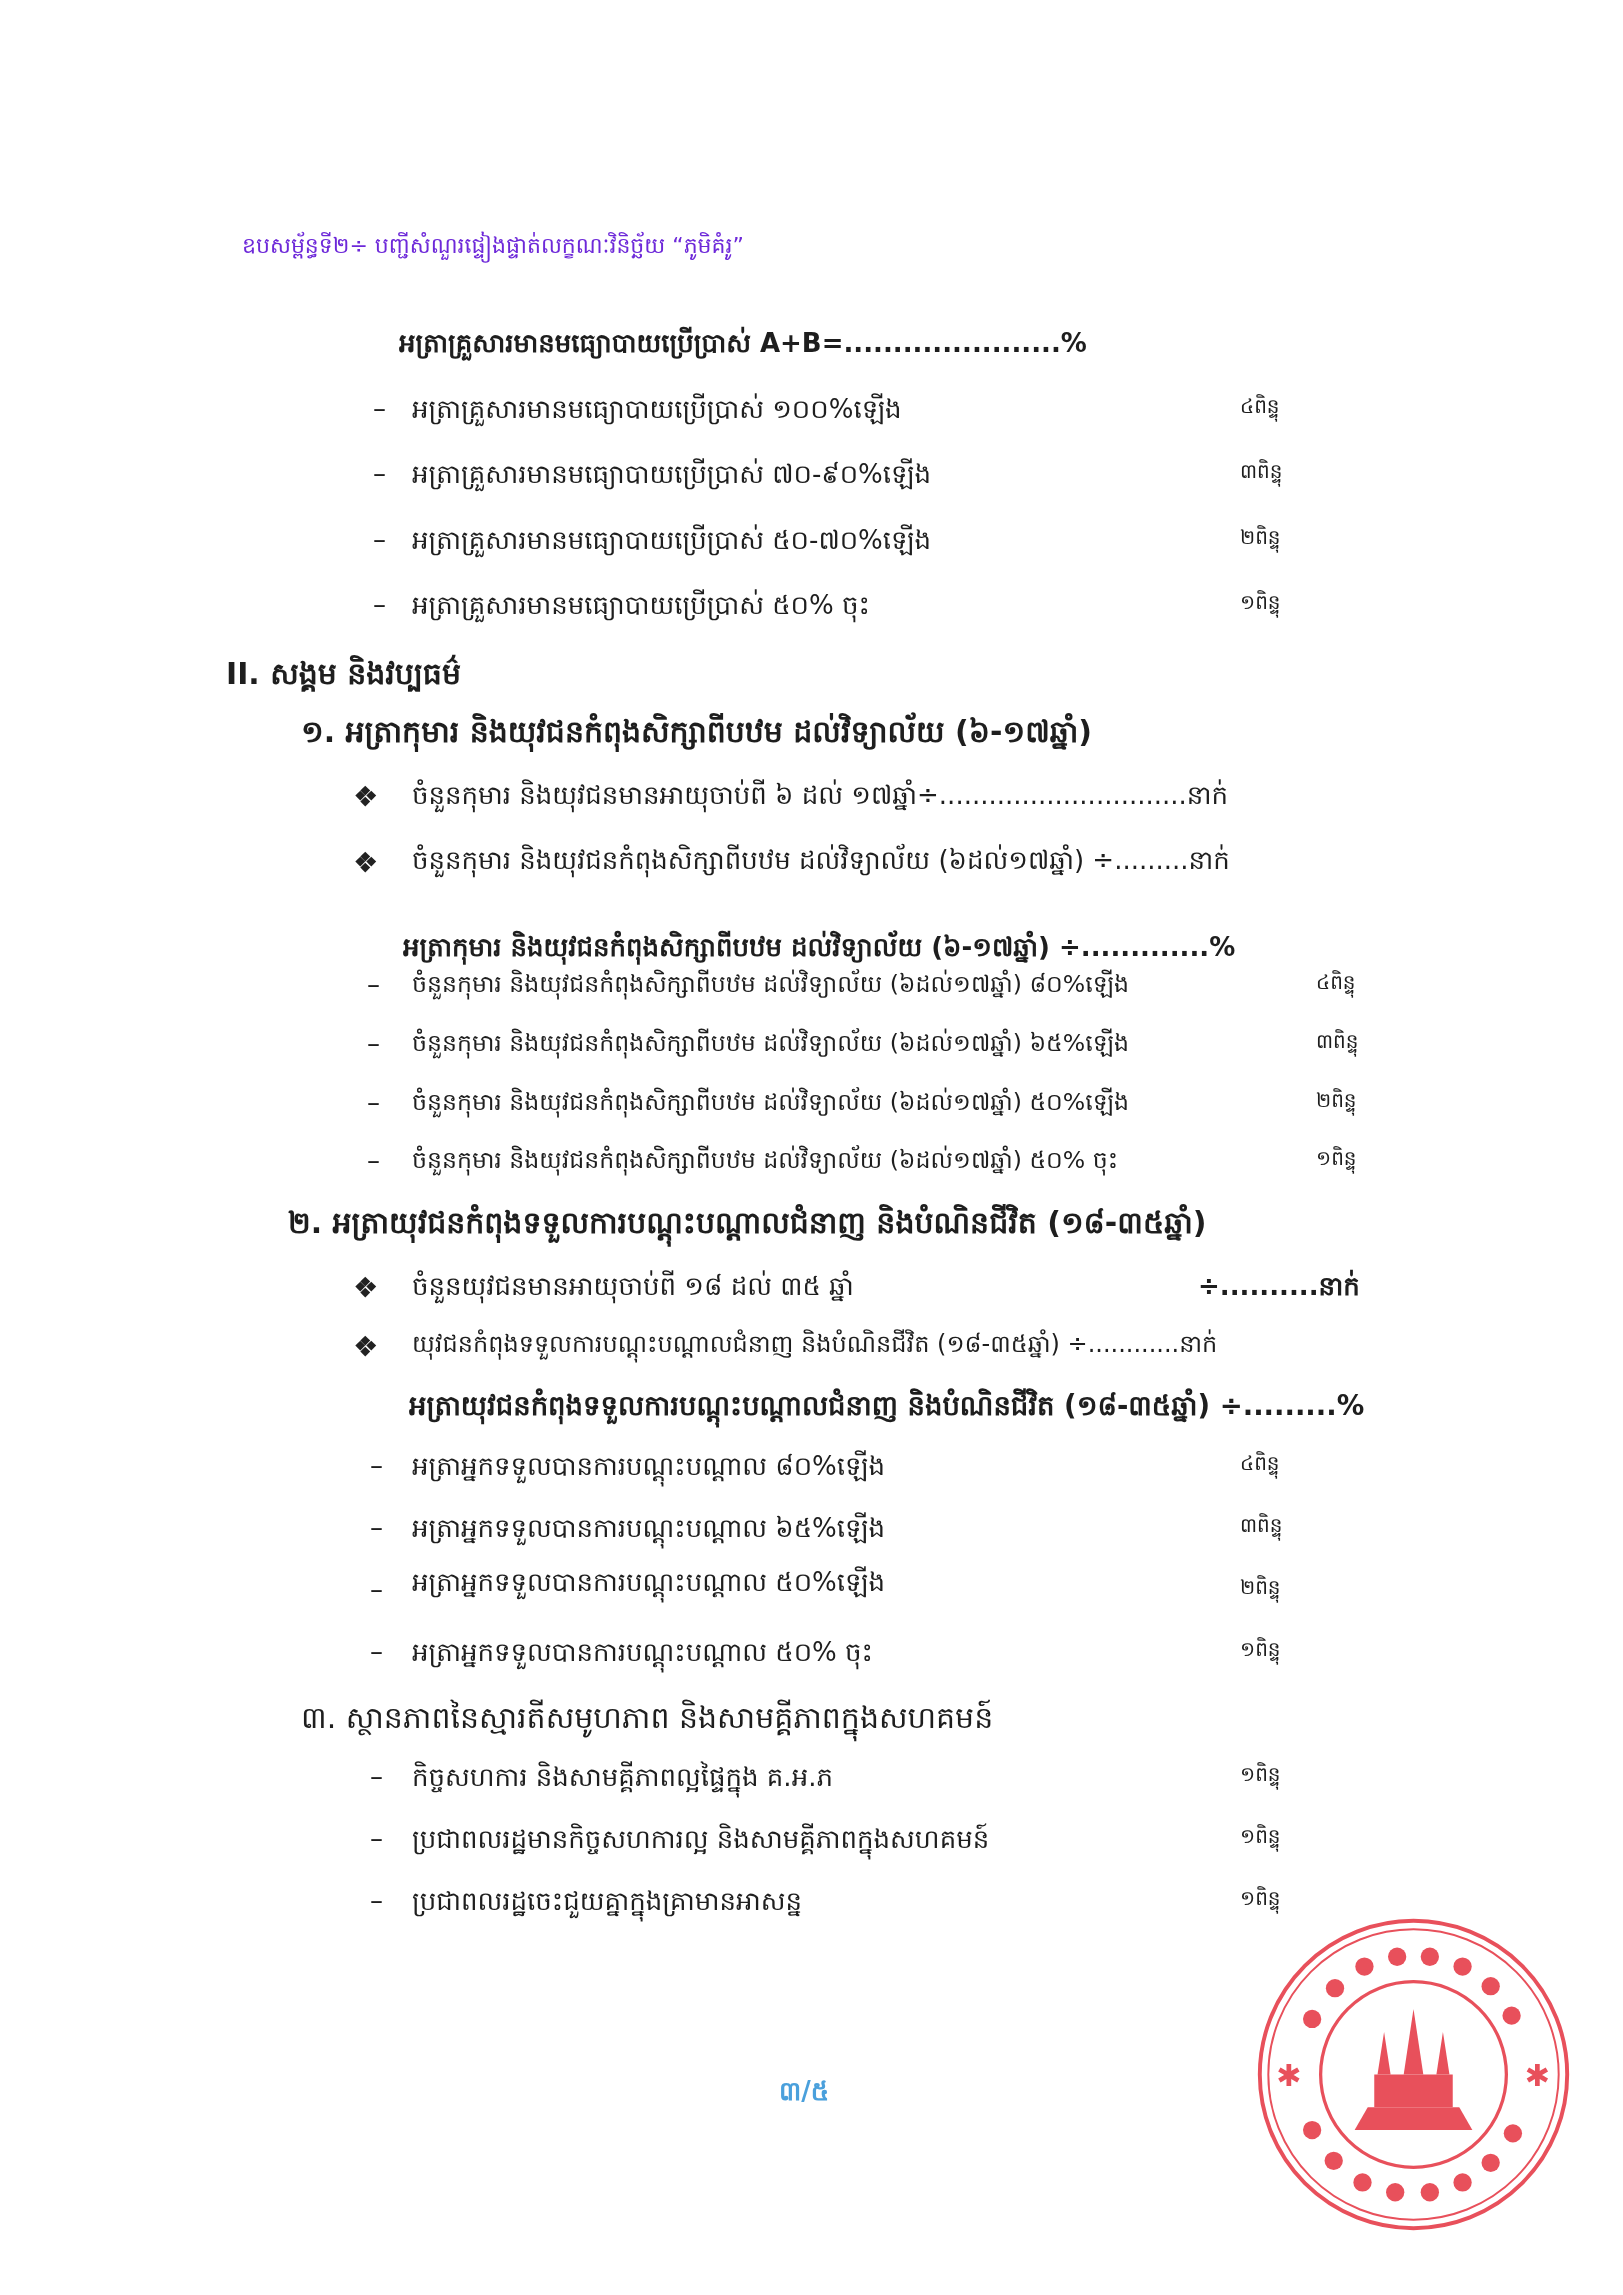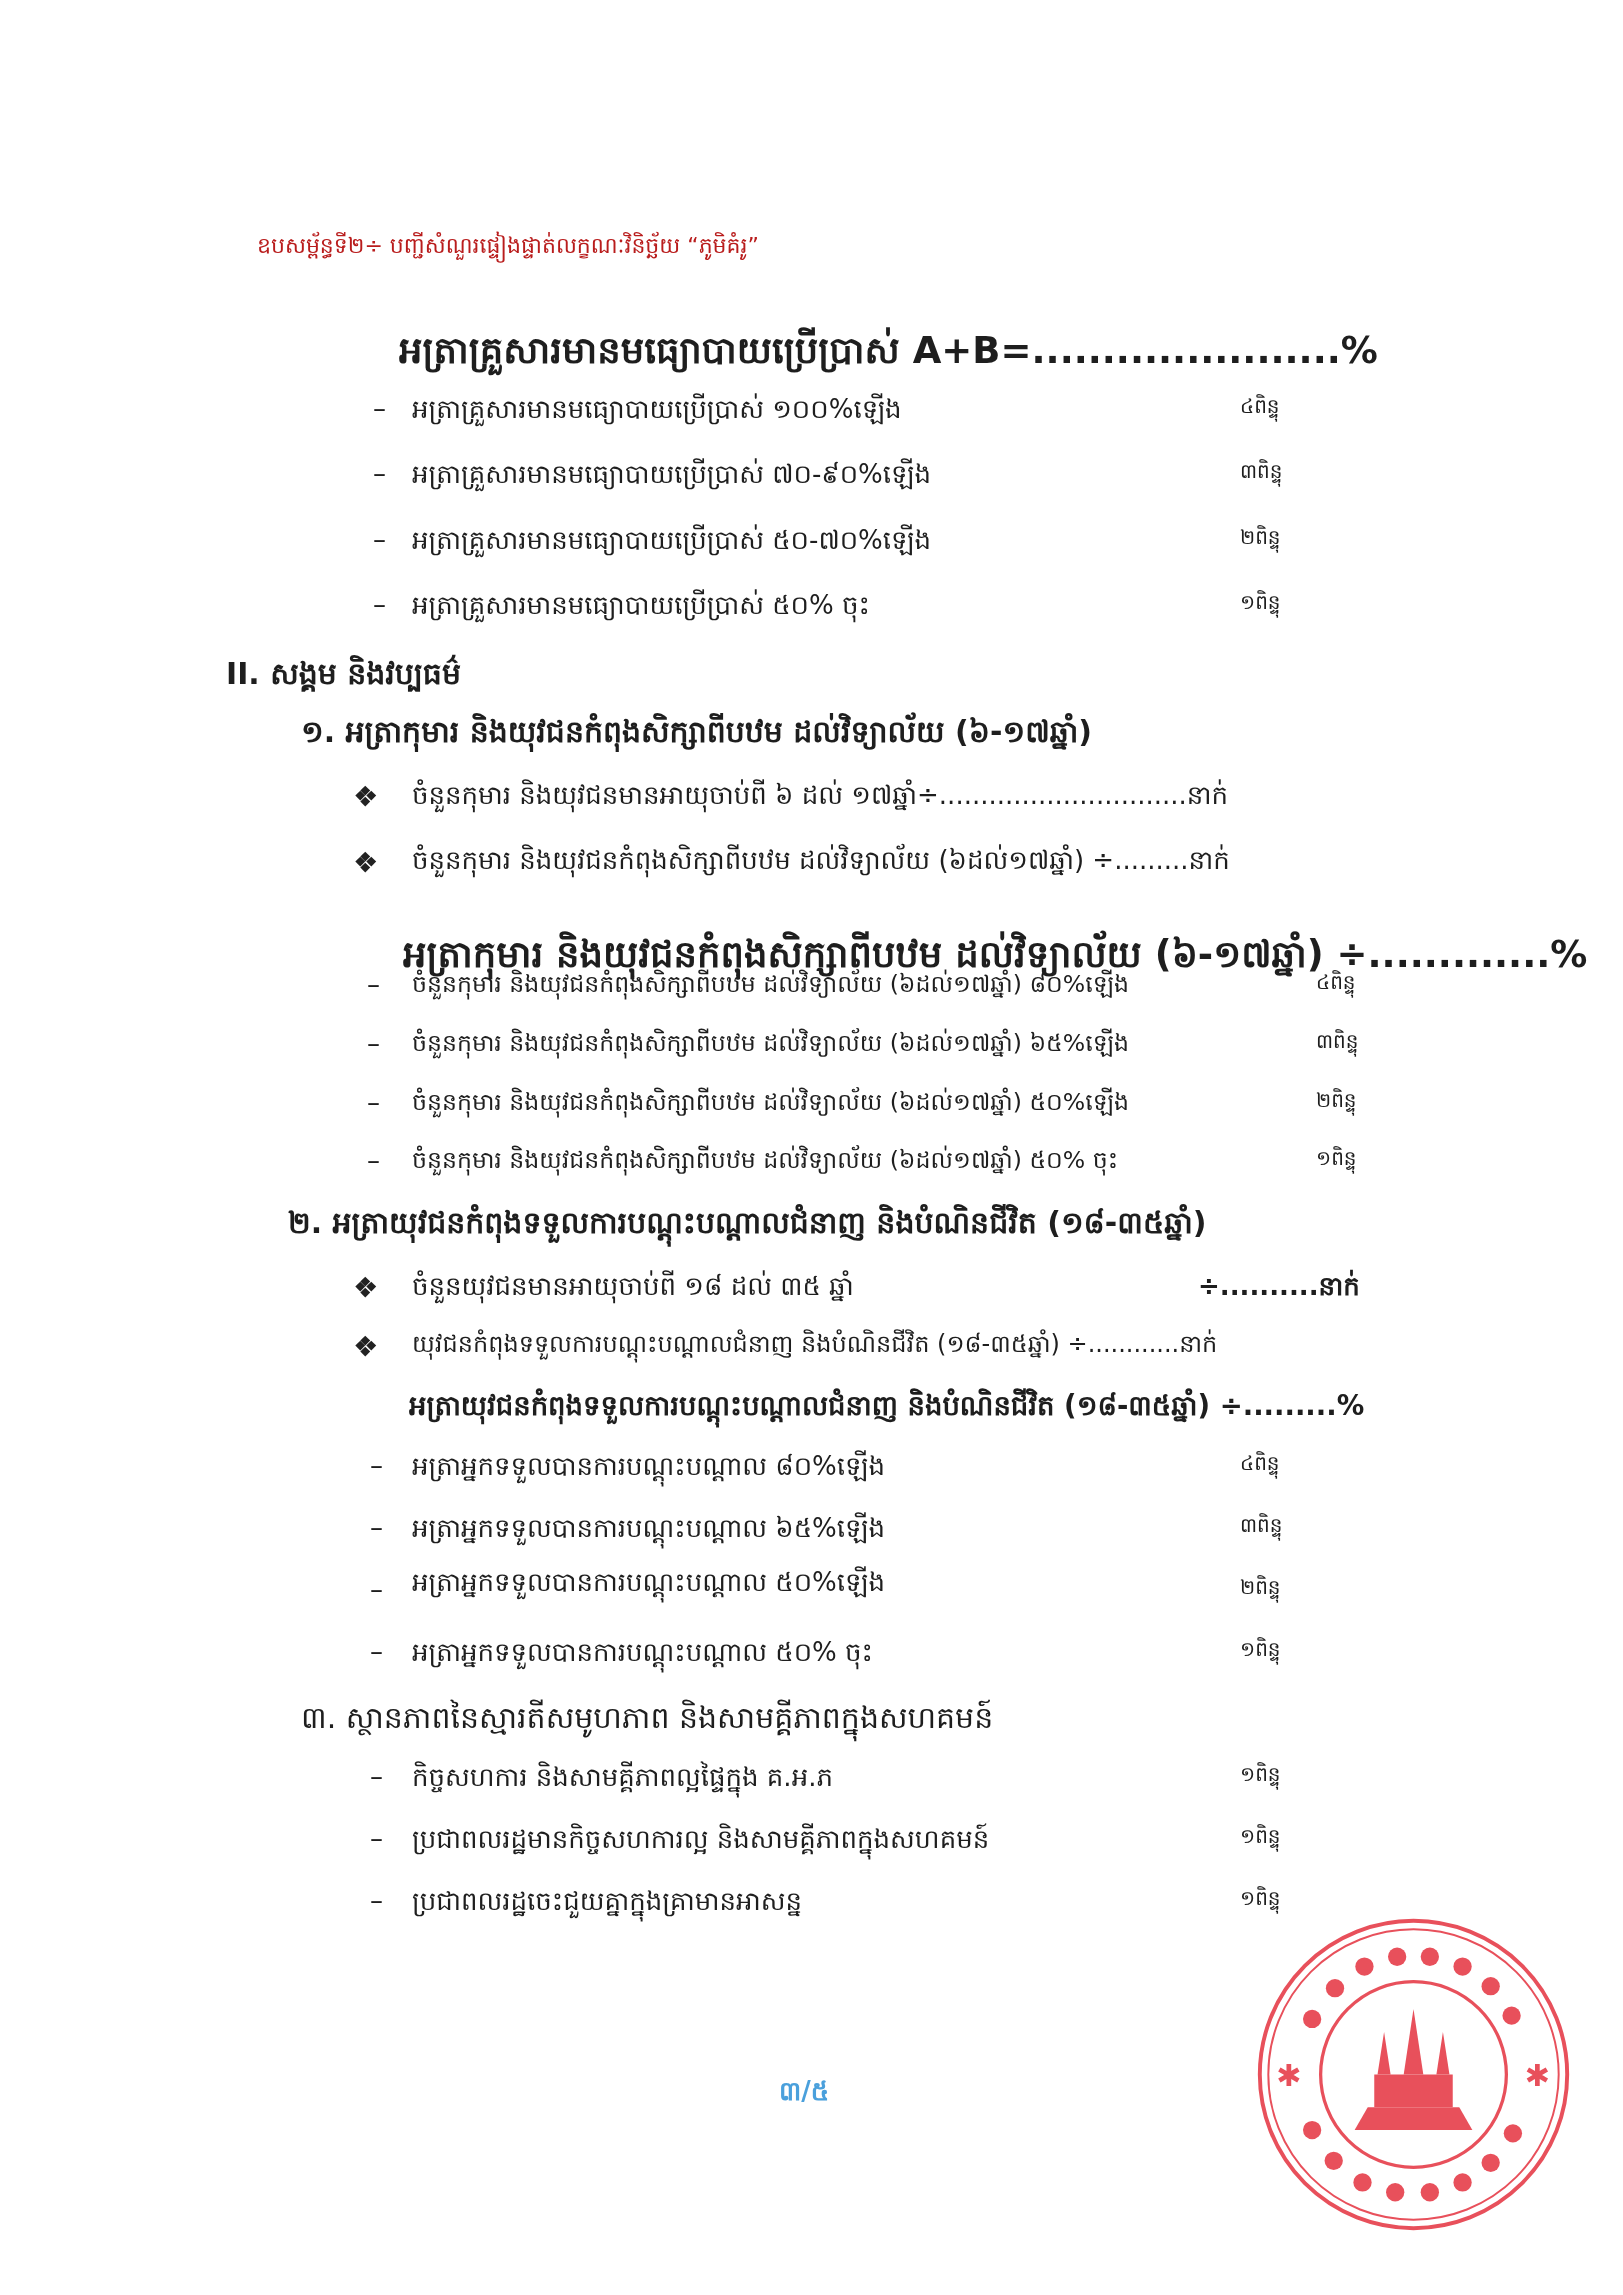--- a/index.html
+++ b/index.html
@@ -1,20 +1,20 @@
 <!DOCTYPE html>
 <html style="font-size:10.5px"><head>
   <meta charset="utf-8">
   <style>
     html, body { margin: 0; padding: 0; background: #ffffff; }
     body { width: 1623px; height: 2295px; position: relative; overflow: hidden;
       font-family: "DejaVu Sans", "Liberation Sans", sans-serif; color: #1e1e1e; }
     .abs { position: absolute; white-space: nowrap; }
-    .header { left: 257px; top: 232px; font-size: 22px; color: #b91c1c; }
-    .sum { font-size: 37px; font-weight: bold; }
+    .header { left: 242px; top: 232px; font-size: 22px; color: #6d28d9; }
+    .sum { font-size: 26px; font-weight: bold; }
     .item { font-size: 26px; }
     .dash { position: absolute; font-size: 26px; }
     .bullet { position: absolute; width: 17px; height: 17px; }
     .bullet i { position: absolute; width: 6.5px; height: 6.5px; background: #222; transform: rotate(45deg); }
     .score { font-size: 20px; }
     .section { font-size: 30px; font-weight: bold; }
     .page-num { left: 779px; top: 2075px; font-size: 26px; color: #4aa0dc; font-weight: bold; }
     .stamp { position: absolute; left: 1250px; top: 1911px; width: 327px; height: 327px; }
   </style>
 </head>

